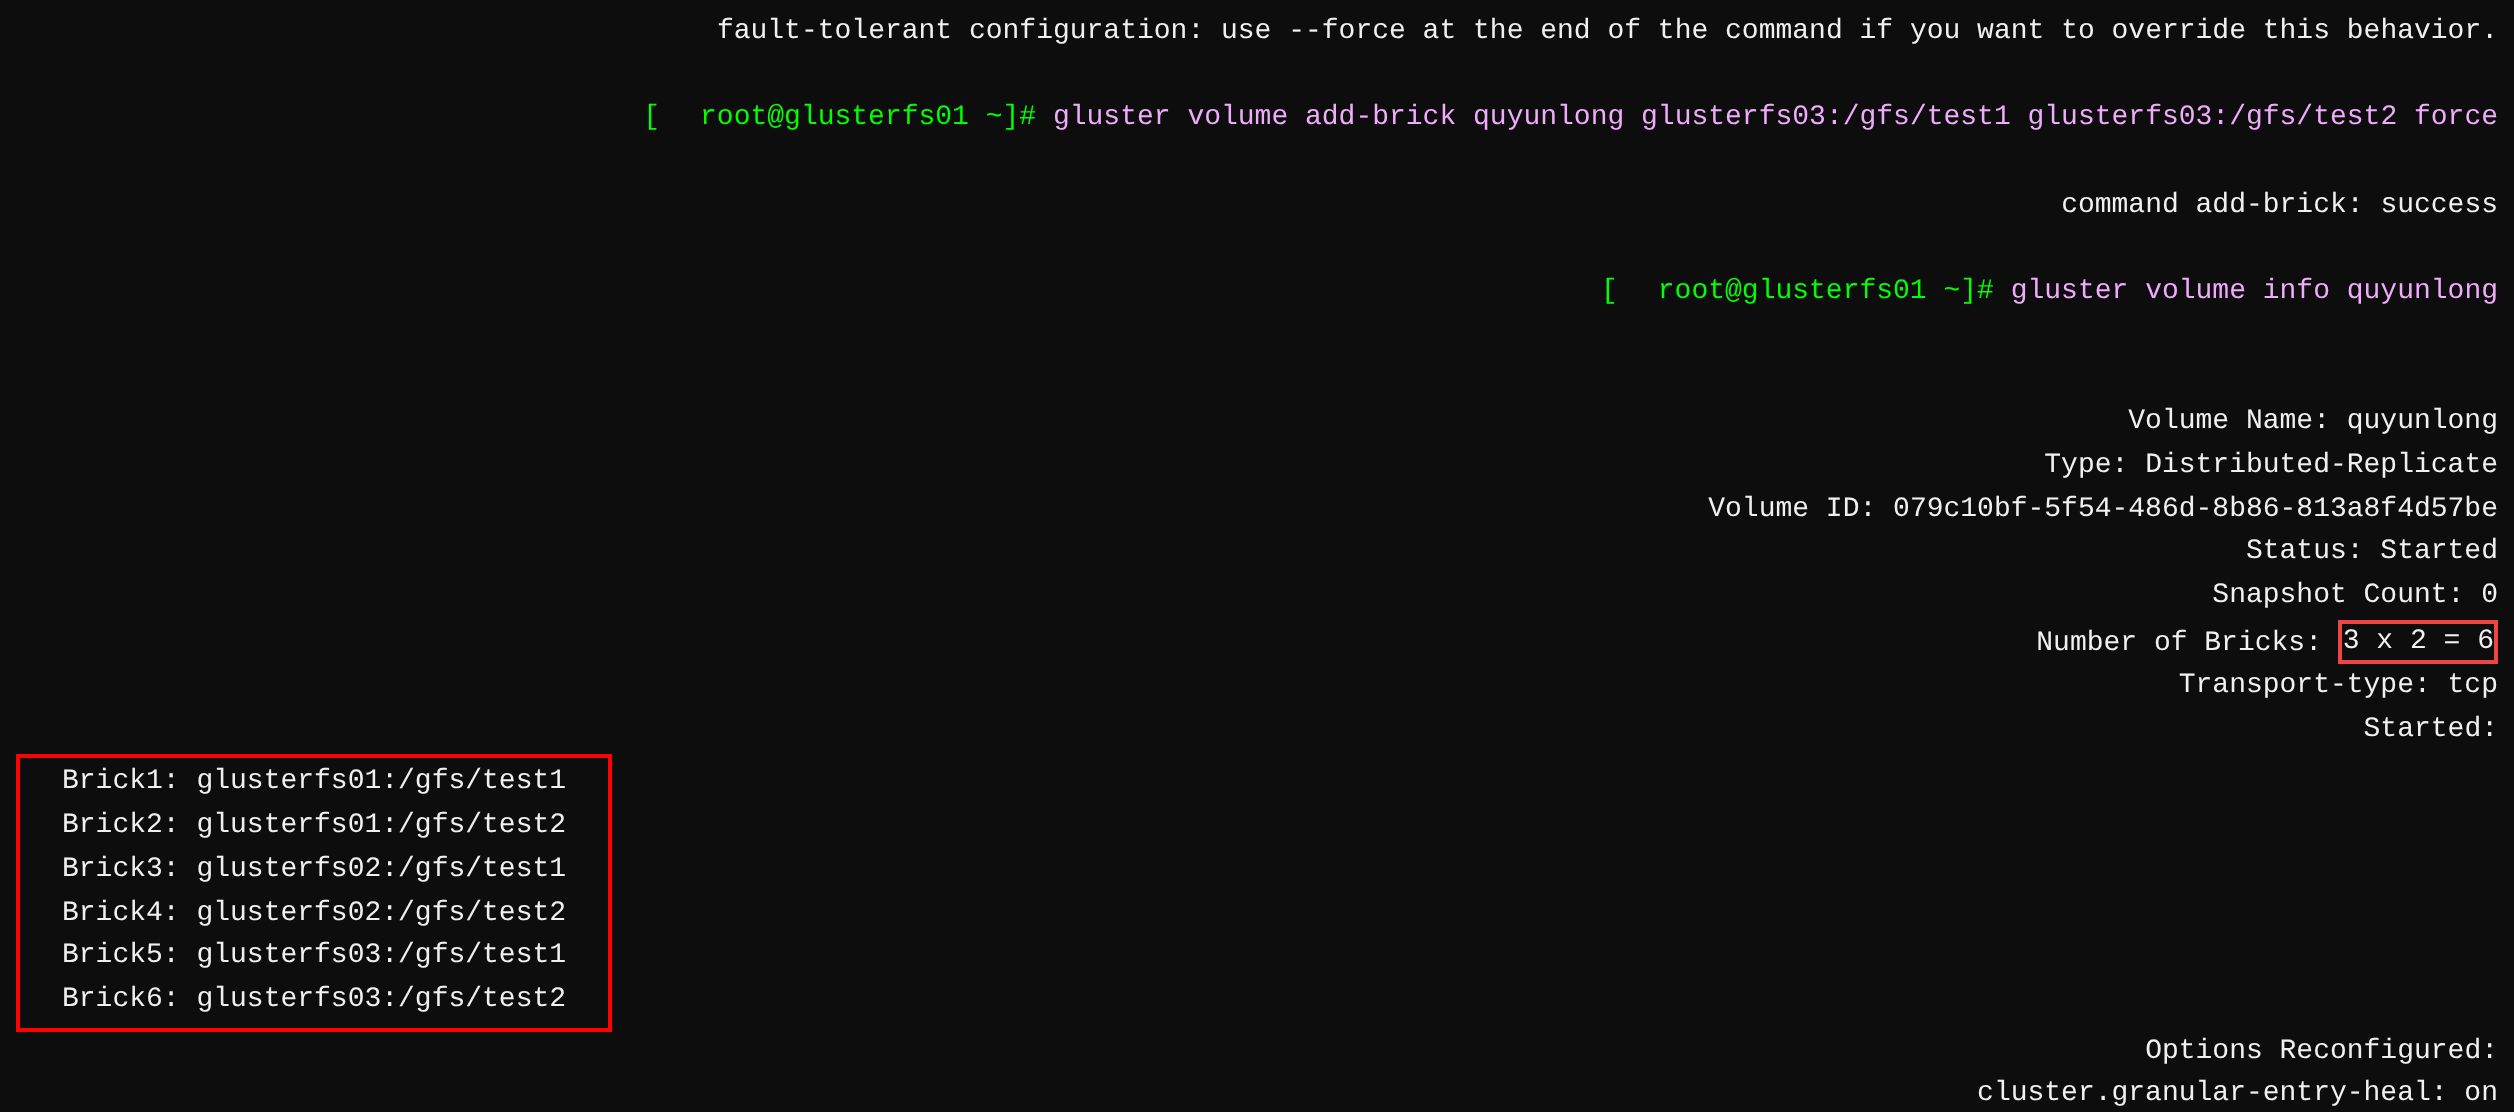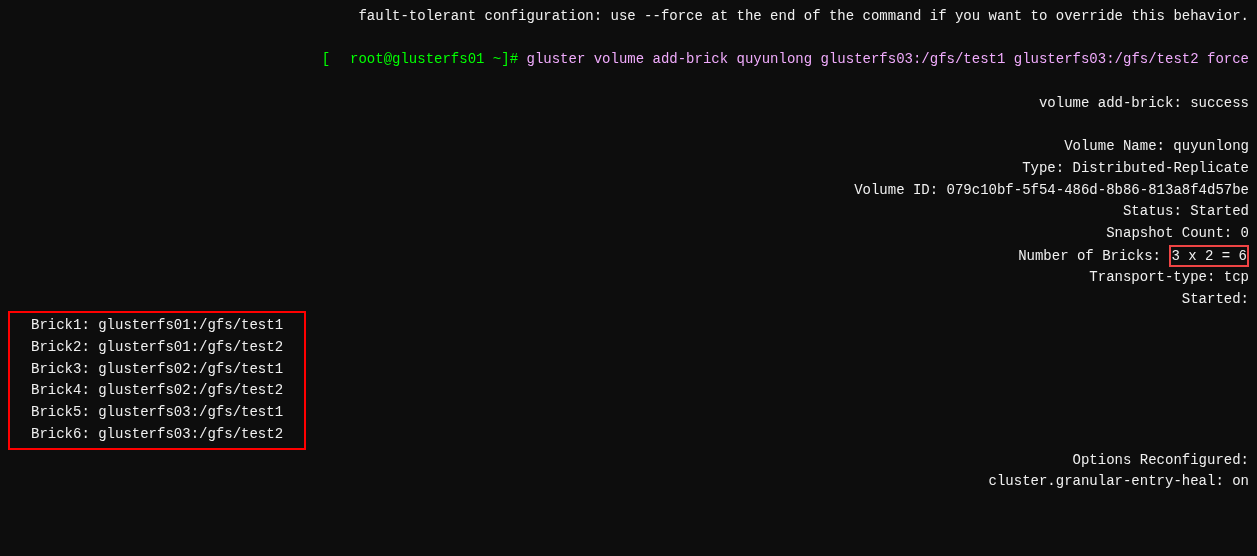--- a/index.html
+++ b/index.html
@@ -54,23 +54,26 @@
 <div class="terminal">
   
   <div class="line white">fault-tolerant configuration: use --force at the end of the command if you want to override this behavior.</div>
 
   
   <div class="line">
     <span class="prompt-bracket">[</span><span class="prompt-user">root@glusterfs01</span><span class="prompt-bracket"> ~</span><span class="prompt-bracket">]#</span><span class="cmd-text"> gluster volume add-brick quyunlong glusterfs03:/gfs/test1 glusterfs03:/gfs/test2 force</span>
   </div>
 
   
-  <div class="line white">volume add-brick: success</div>
+  <div class="line white">command add-brick: success</div>
 
   
+  <div class="line">
+    <span class="prompt-bracket">[</span><span class="prompt-user">root@glusterfs01</span><span class="prompt-bracket"> ~</span><span class="prompt-bracket">]#</span><span class="cmd-text"> gluster volume info quyunlong</span>
+  </div>
 
   
   <div class="line">&nbsp;</div>
 
   
   <div class="line white">Volume Name: quyunlong</div>
   <div class="line white">Type: Distributed-Replicate</div>
   <div class="line white">Volume ID: 079c10bf-5f54-486d-8b86-813a8f4d57be</div>
   <div class="line white">Status: Started</div>
   <div class="line white">Snapshot Count: 0</div>

